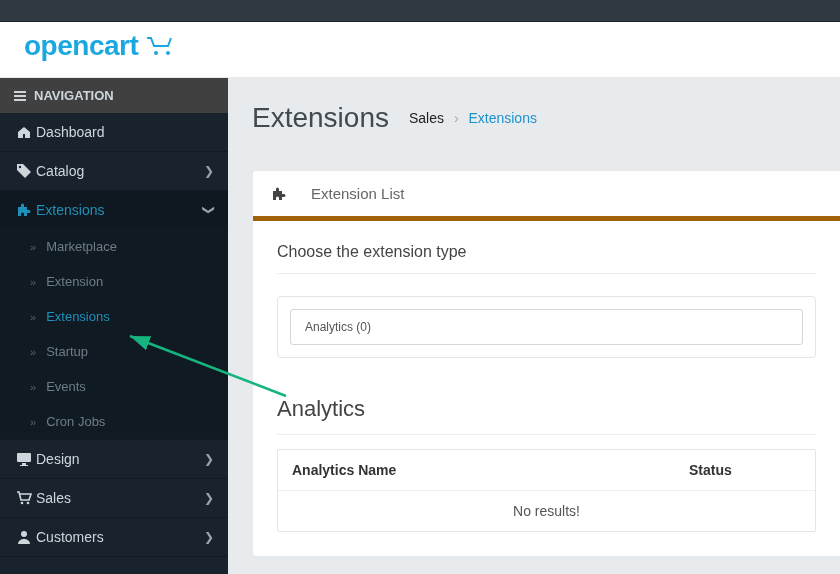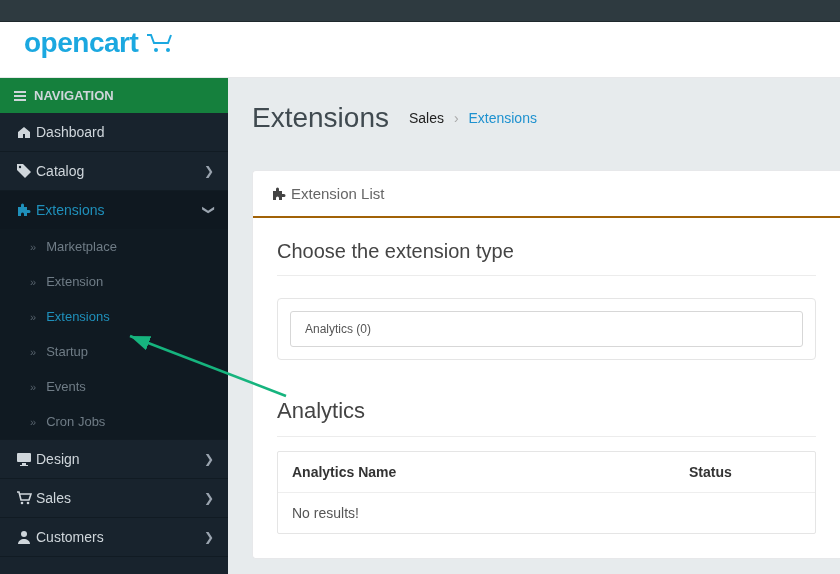--- a/index.html
+++ b/index.html
@@ -2,30 +2,30 @@
 <html><head>
 <meta charset="utf-8">
 <style>
 *{box-sizing:border-box;margin:0;padding:0;}
 body{font-family:"Helvetica Neue",Helvetica,Arial,sans-serif;background:#e7ebed;width:840px;height:574px;overflow:hidden;position:relative;}
 
 
 .topbar{height:22px;background:#2e3a40;border-bottom:1px solid #1e282c;}
 
 
-.header{height:56px;background:#fff;border-bottom:1px solid #e7e8ea;display:flex;align-items:flex-end;padding:18px 24px;}
+.header{height:56px;background:#fff;border-bottom:1px solid #e7e8ea;display:flex;align-items:flex-start;padding:8px 24px;}
 .logo{font-weight:700;font-size:28px;color:#1ba8e0;letter-spacing:-0.5px;display:flex;align-items:center;gap:6px;}
 .logo .cart{margin-left:2px;}
 
 
 .body{display:flex;height:496px;}
 
 
 .sidebar{width:228px;background:#18232d;color:#c7cdd4;font-size:14px;overflow:hidden;}
-.nav-title{background:#15803d;color:#cfd6db;font-size:13px;font-weight:700;padding:10px 14px;display:flex;align-items:center;gap:8px;}
+.nav-title{background:#404040;color:#cfd6db;font-size:13px;font-weight:700;padding:10px 14px;display:flex;align-items:center;gap:8px;}
 .nav-title .bars{display:inline-block;}
 
 .menu{list-style:none;}
 .menu>li{border-bottom:1px solid #111b23;}
 .menu>li>a{display:flex;align-items:center;gap:2px;padding:11px 16px;color:#cfd6db;text-decoration:none;position:relative;}
 .menu>li>a .chev{position:absolute;right:14px;color:#9aa4af;font-size:12px;}
 .menu>li.open>a{color:#1f90bb;background:#0f1820;}
 .menu>li.open>a .chev{transform:rotate(90deg);}
 .menu>li>a .ico{width:18px;text-align:center;}
 
@@ -35,36 +35,36 @@
 .submenu li.active a{color:#1f90bb;}
 
 
 .main{flex:1;padding:24px 0 0 24px;color:#333;overflow:hidden;}
 .main h1{font-size:28px;color:#404a50;font-weight:400;display:flex;align-items:center;gap:14px;}
 .breadcrumb{font-size:14px;color:#222;margin-left:6px;}
 .breadcrumb a{color:#1e91cf;text-decoration:none;}
 .breadcrumb .sep{color:#aaa;margin:0 6px;}
 
 .panel{margin-top:36px;background:#fff;border:1px solid #e7e8ea;border-right:none;border-radius:4px 0 0 4px;}
-.panel-heading{padding:14px 18px;border-bottom:2px solid #a16207;display:flex;align-items:center;gap:4px;color:#666;font-weight:400;font-size:15px;}
+.panel-heading{padding:14px 18px;border-bottom:5px solid #a16207;display:flex;align-items:center;gap:24px;color:#666;font-weight:400;font-size:15px;}
 .panel-body{padding:22px 24px 24px 24px;}
 
-.choose{font-size:20px;color:#444;padding-bottom:12px;border-bottom:1px solid #ececec;margin-bottom:22px;}
+.choose{font-size:16px;color:#444;padding-bottom:12px;border-bottom:1px solid #ececec;margin-bottom:22px;}
 
 .selectwrap{border:1px solid #e5e5e5;border-radius:4px;padding:12px;}
 .selectbox{border:1px solid #d7d7d7;border-radius:3px;padding:10px 14px;font-size:12px;color:#555;}
 
 .section-title{margin-top:38px;font-size:22px;color:#444;padding-bottom:12px;border-bottom:1px solid #ececec;}
 
 .tablewrap{margin-top:14px;border:1px solid #e5e5e5;border-radius:2px;}
 .table{width:100%;border-collapse:collapse;font-size:14px;}
 .table th{text-align:left;font-weight:700;padding:12px 14px;border-bottom:1px solid #eee;}
 .table th.status{width:140px;}
 .table td{padding:12px 14px;color:#555;}
-.table .noresults{text-align:left;}
+.table .noresults{text-align:center;}
 
 
 .arrow{position:absolute;pointer-events:none;left:0;top:0;width:840px;height:574px;}
 
 
 svg{display:block;}
 </style>
 </head>
 <body>
 

